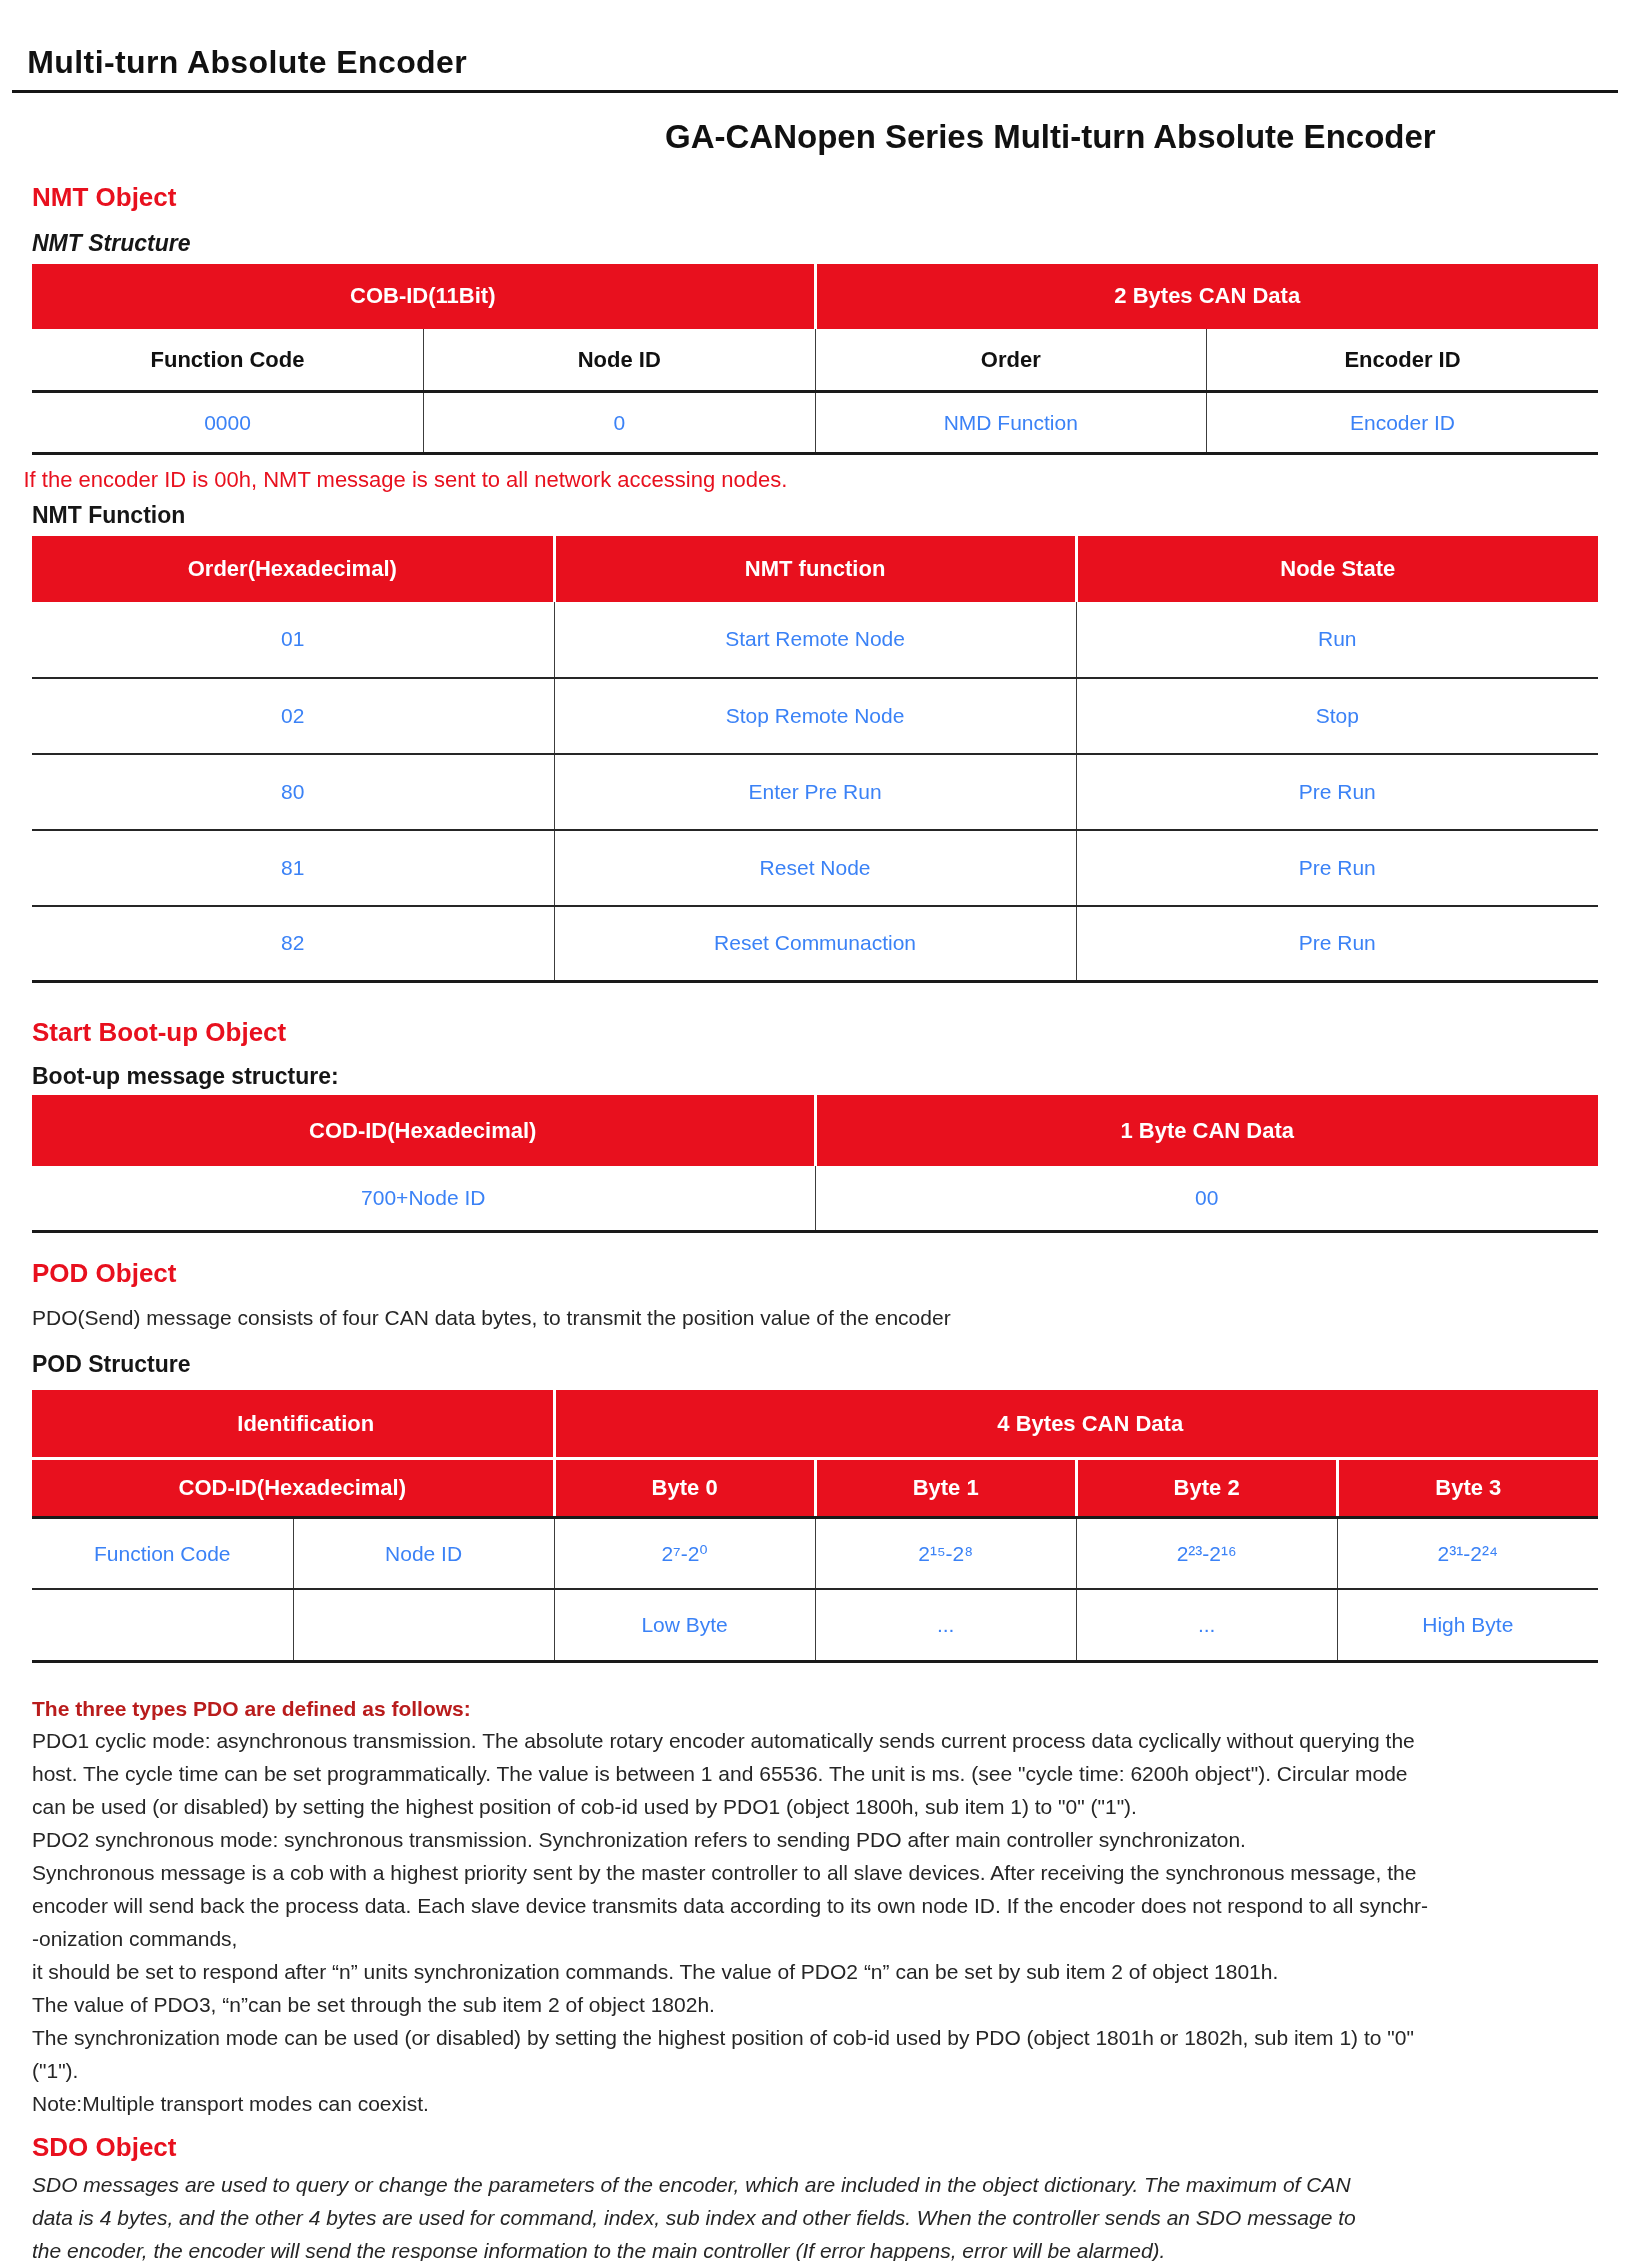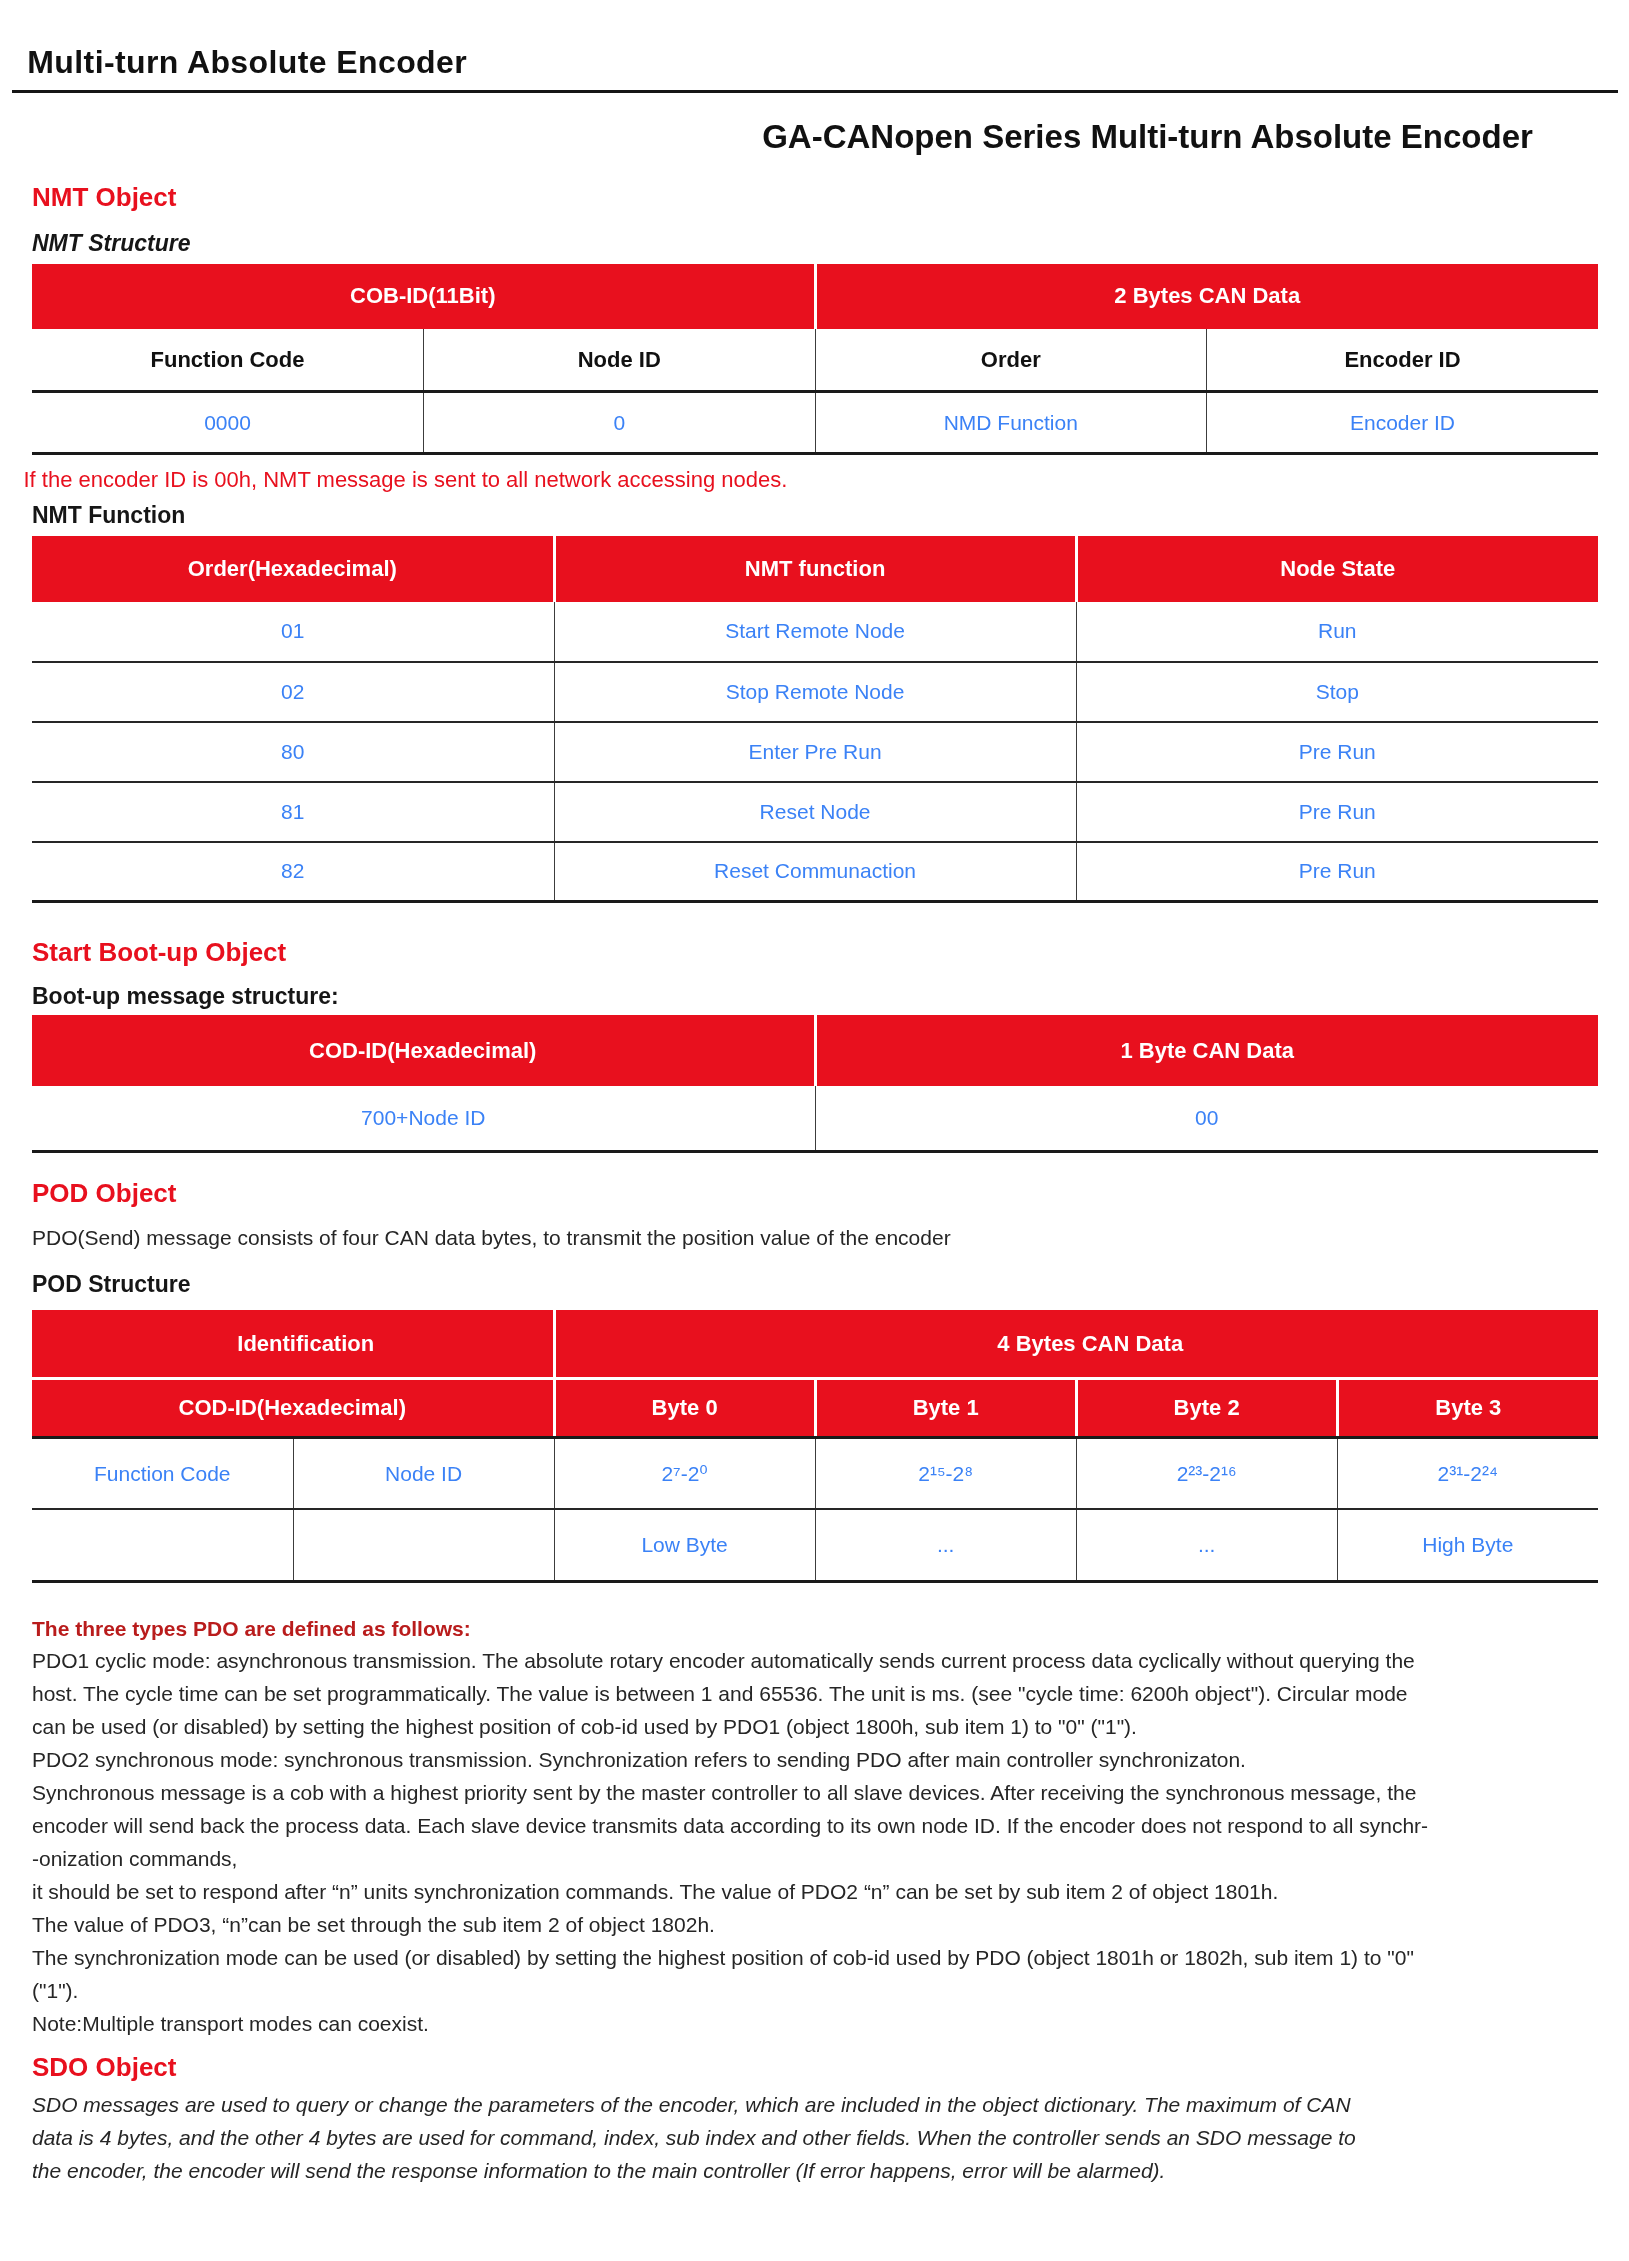--- a/index.html
+++ b/index.html
@@ -8,21 +8,21 @@
   body {
     height: 2261px;
     font-family: "Liberation Sans", "DejaVu Sans", sans-serif;
     color: var(--ink);
     overflow: hidden;
   }
 
   
   .title-band { margin: 0 12px; padding: 44px 0 8.5px 0; border-bottom: 3.4px solid #161616; }
   .page-title { margin-left: 15.3px; font-size: 32px; font-weight: bold; color: #111; letter-spacing: 0.4px; }
-  .doc-subtitle { margin-top: 25.5px; margin-left: 665px; font-size: 33px; font-weight: bold; color: #111; white-space: nowrap; text-align: center; }
+  .doc-subtitle { margin-top: 25.5px; margin-left: 665px; font-size: 33px; font-weight: bold; color: #111; white-space: nowrap; }
 
   .content { margin: 0 32px; }
 
   .section-heading { font-size: 26px; font-weight: bold; color: var(--accent-red); }
   .sub-label { font-size: 23px; font-weight: bold; color: #161616; }
 
   
   table.tbl { width: 100%; border-collapse: collapse; table-layout: fixed; text-align: center; }
   .tbl th, .tbl td { vertical-align: middle; padding: 0 5.1px; }
   .red-row th { background: var(--accent-red); color: #ffffff; font-weight: bold; font-size: 22px; }
@@ -36,21 +36,21 @@
 
   .nmt-structure { margin-top: 6.8px; }
   .nmt-structure .red-row th { height: 65px; }
   .nmt-structure .subhead-row th { height: 63px; }
   .nmt-structure tbody td { height: 62px; }
 
   .note-red { margin-top: 12px; margin-left: -8.5px; font-size: 22px; color: var(--accent-red); }
 
   .nmt-function { margin-top: 6.8px; }
   .nmt-function .red-row th { height: 66px; }
-  .nmt-function tbody td { height: 60px; }
+  .nmt-function tbody td { height: 76px; }
 
   .bootup-table { margin-top: 5.1px; }
   .bootup-table .red-row th { height: 71px; }
   .bootup-table tbody td { height: 65px; }
 
   .pod-table { margin-top: 12px; }
   .pod-table .red-row.first th { height: 68px; padding-left: 32px; }
   .pod-table .red-row.second th { height: 59px; border-bottom: 3.4px solid var(--line-dark); }
   .pod-table tbody td { height: 72px; }
 

